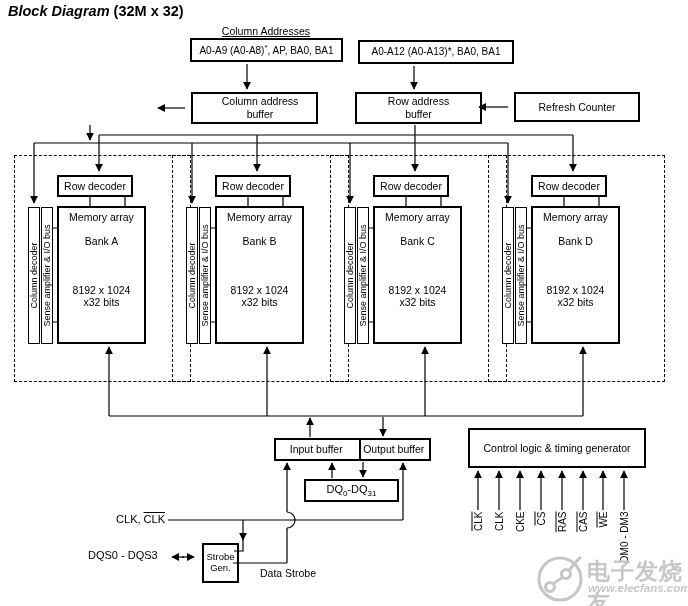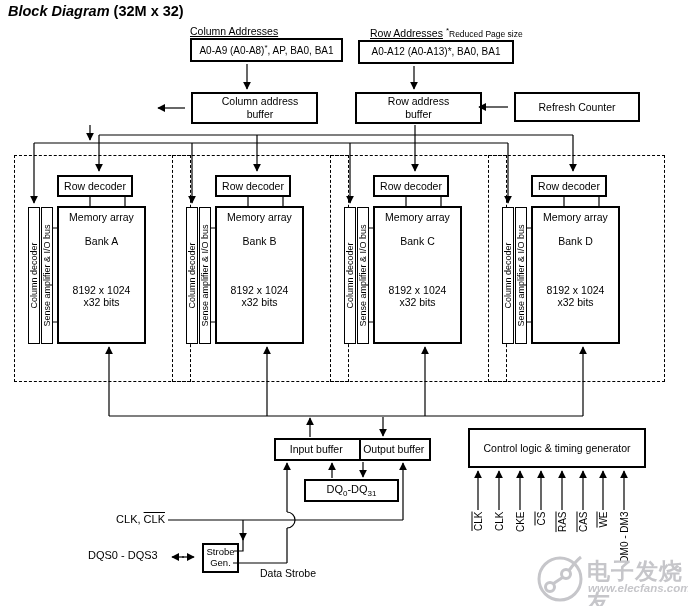--- a/index.html
+++ b/index.html
@@ -38,22 +38,21 @@
   .wm-cn{left:587px;top:556px;font-size:23px;font-weight:bold;letter-spacing:1px;}
   .wm-url{left:588px;top:582px;font-size:11.5px;font-weight:bold;font-style:italic;}
 </style>
 </head>
 <body>
 
 <div id="canvas">
 
   <div class="title"><span class="it">Block Diagram</span><span> (32M x 32)</span></div>
 
-  <div class="lbl und" style="left:190px;top:25px;width:120px;text-align:left;">Column Addresses</div>
-  <div class="lbl" style="left:370px;top:26px;"><span class="und">Row Addresses</span> <span class="small"><sup>*</sup><span>Reduced Page size</span></span></div>
+  <div class="lbl und" style="left:190px;top:25px;width:120px;text-align:right;">Column Addresses</div>
 
   <div class="box" style="left:184px;top:38px;width:153px;height:24px;font-size:10px;">
     <span><span>A0-A9 (A0-A8)</span><sup>*</sup><span>, AP, BA0, BA1</span></span>
   </div>
   <div class="box" style="left:352px;top:40px;width:156px;height:24px;font-size:10px;">
     <span>A0-A12 (A0-A13)*, BA0, BA1</span>
   </div>
 
   <div class="box" style="left:185px;top:92px;width:127px;height:32px;padding-left:11px;">
     <span style="width:90px;">Column address buffer</span>
@@ -137,21 +136,21 @@
   </div>
 
   <div class="box" style="left:298px;top:479px;width:95px;height:23px;font-size:11px;">
     <span><span>DQ</span><sub>0</sub><span>-DQ</span><sub>31</sub></span>
   </div>
 
   <div class="box" style="left:462px;top:428px;width:178px;height:40px;">
     <span>Control logic &amp; timing generator</span>
   </div>
 
-  <div class="box b2" style="left:196px;top:543px;width:37px;height:30px;font-size:9.5px;line-height:1.15;">
+  <div class="box b2" style="left:196px;top:543px;width:37px;height:40px;font-size:9.5px;line-height:1.15;">
     <span>Strobe</span>
     <span>Gen.</span>
   </div>
 
   <div class="lbl" style="left:95px;top:513px;width:70px;text-align:right;font-size:11px;"><span>CLK, </span><span class="ov">CLK</span></div>
   <div class="lbl" style="left:88px;top:549px;font-size:11px;">DQS0 - DQS3</div>
   <div class="lbl" style="left:260px;top:567px;">Data Strobe</div>
 
   <div class="sig ov" style="left:433px;">CLK</div>
   <div class="sig" style="left:454px;">CLK</div>

